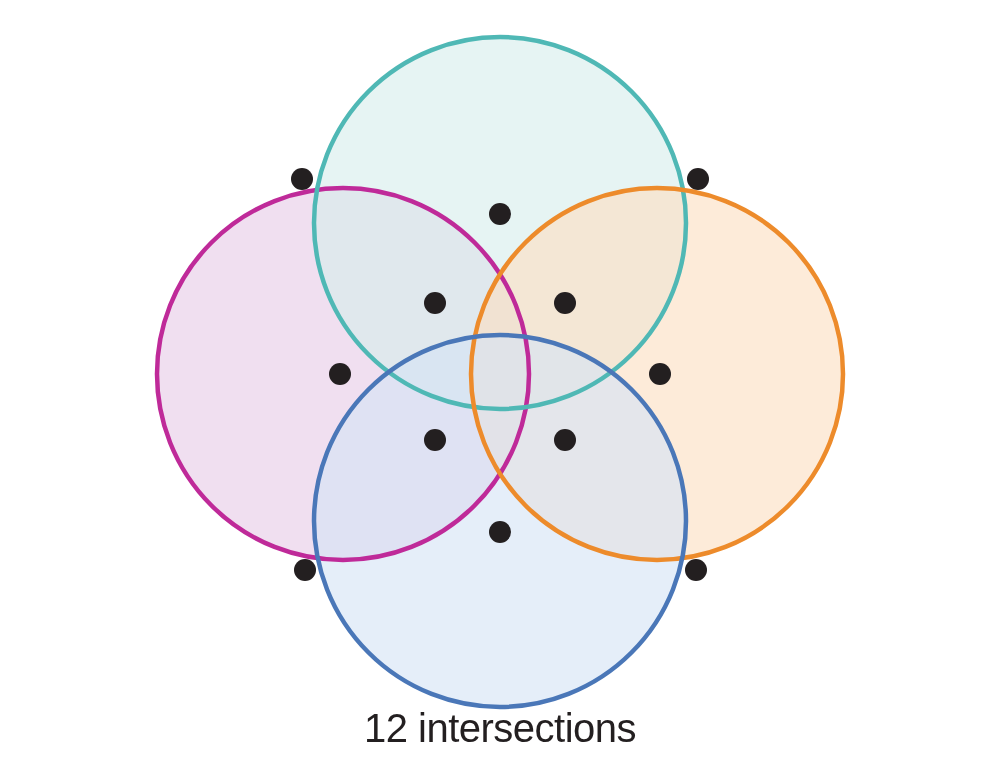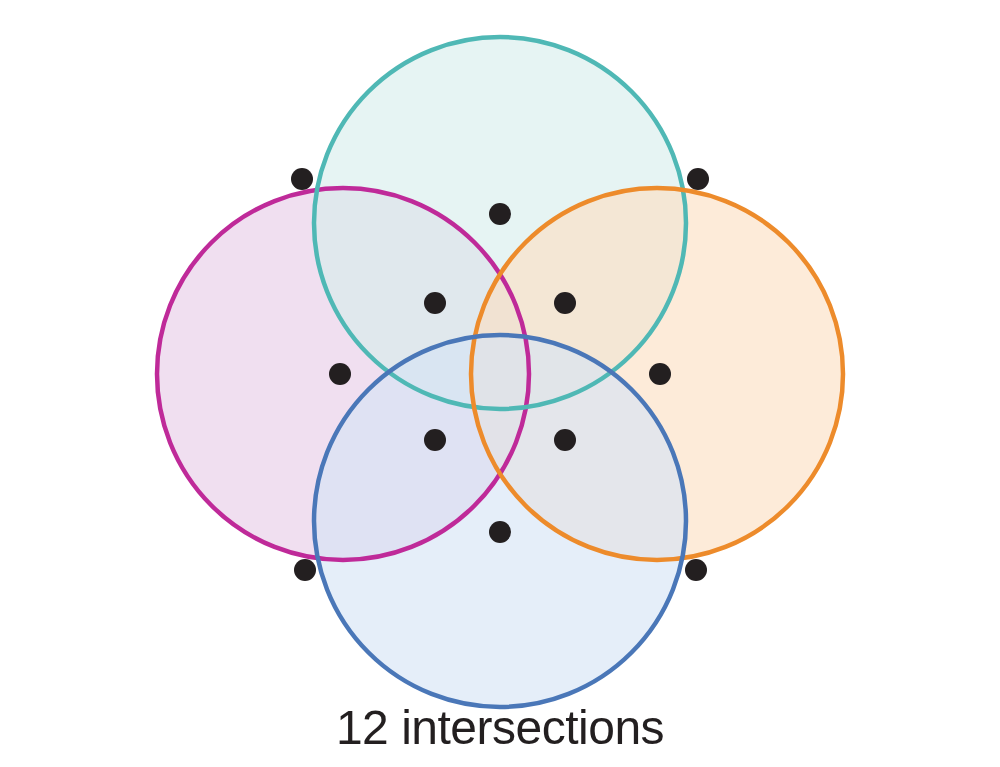--- a/index.html
+++ b/index.html
@@ -27,21 +27,21 @@
     height: 767px;
     display: block;
   }
   .caption {
     position: absolute;
     left: 0;
     top: 702px;
     width: 1000px;
     text-align: center;
     font-family: "Liberation Sans", sans-serif;
-    font-size: 48px;
+    font-size: 40px;
     font-weight: 400;
     letter-spacing: -0.5px;
     color: #231f20;
     line-height: 52px;
     white-space: nowrap;
   }
 </style>
 </head>
 <body>
 

